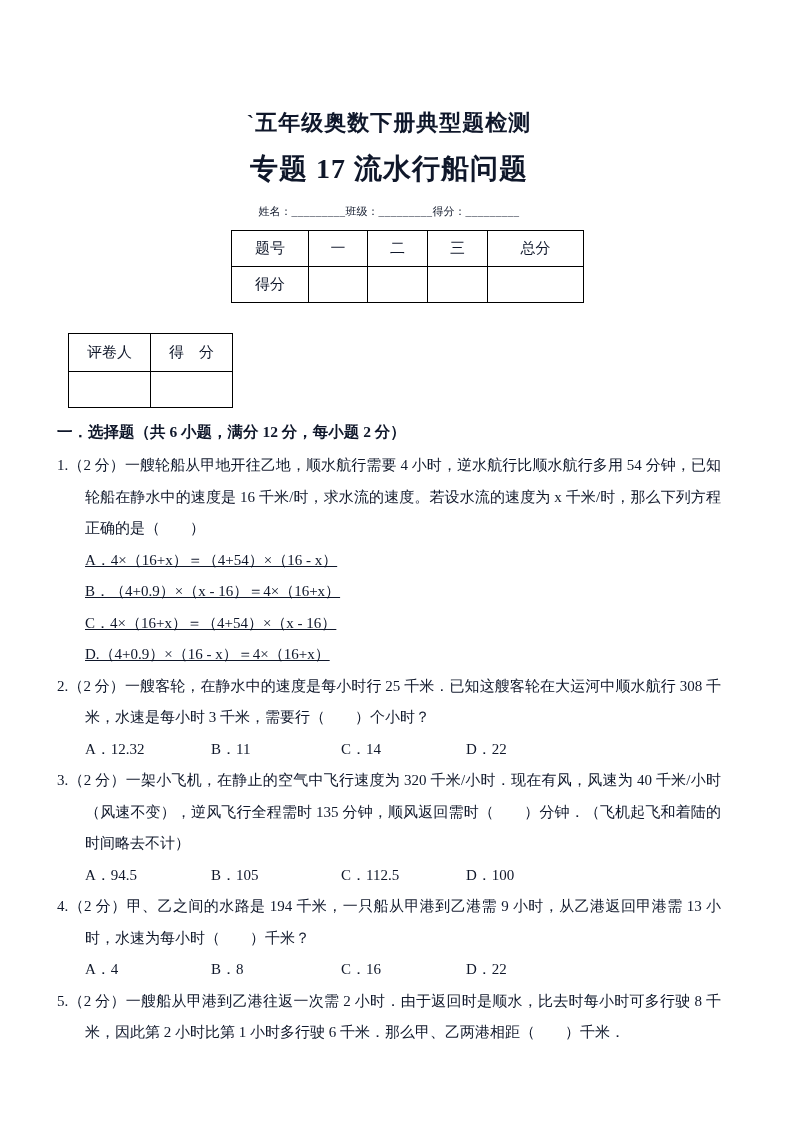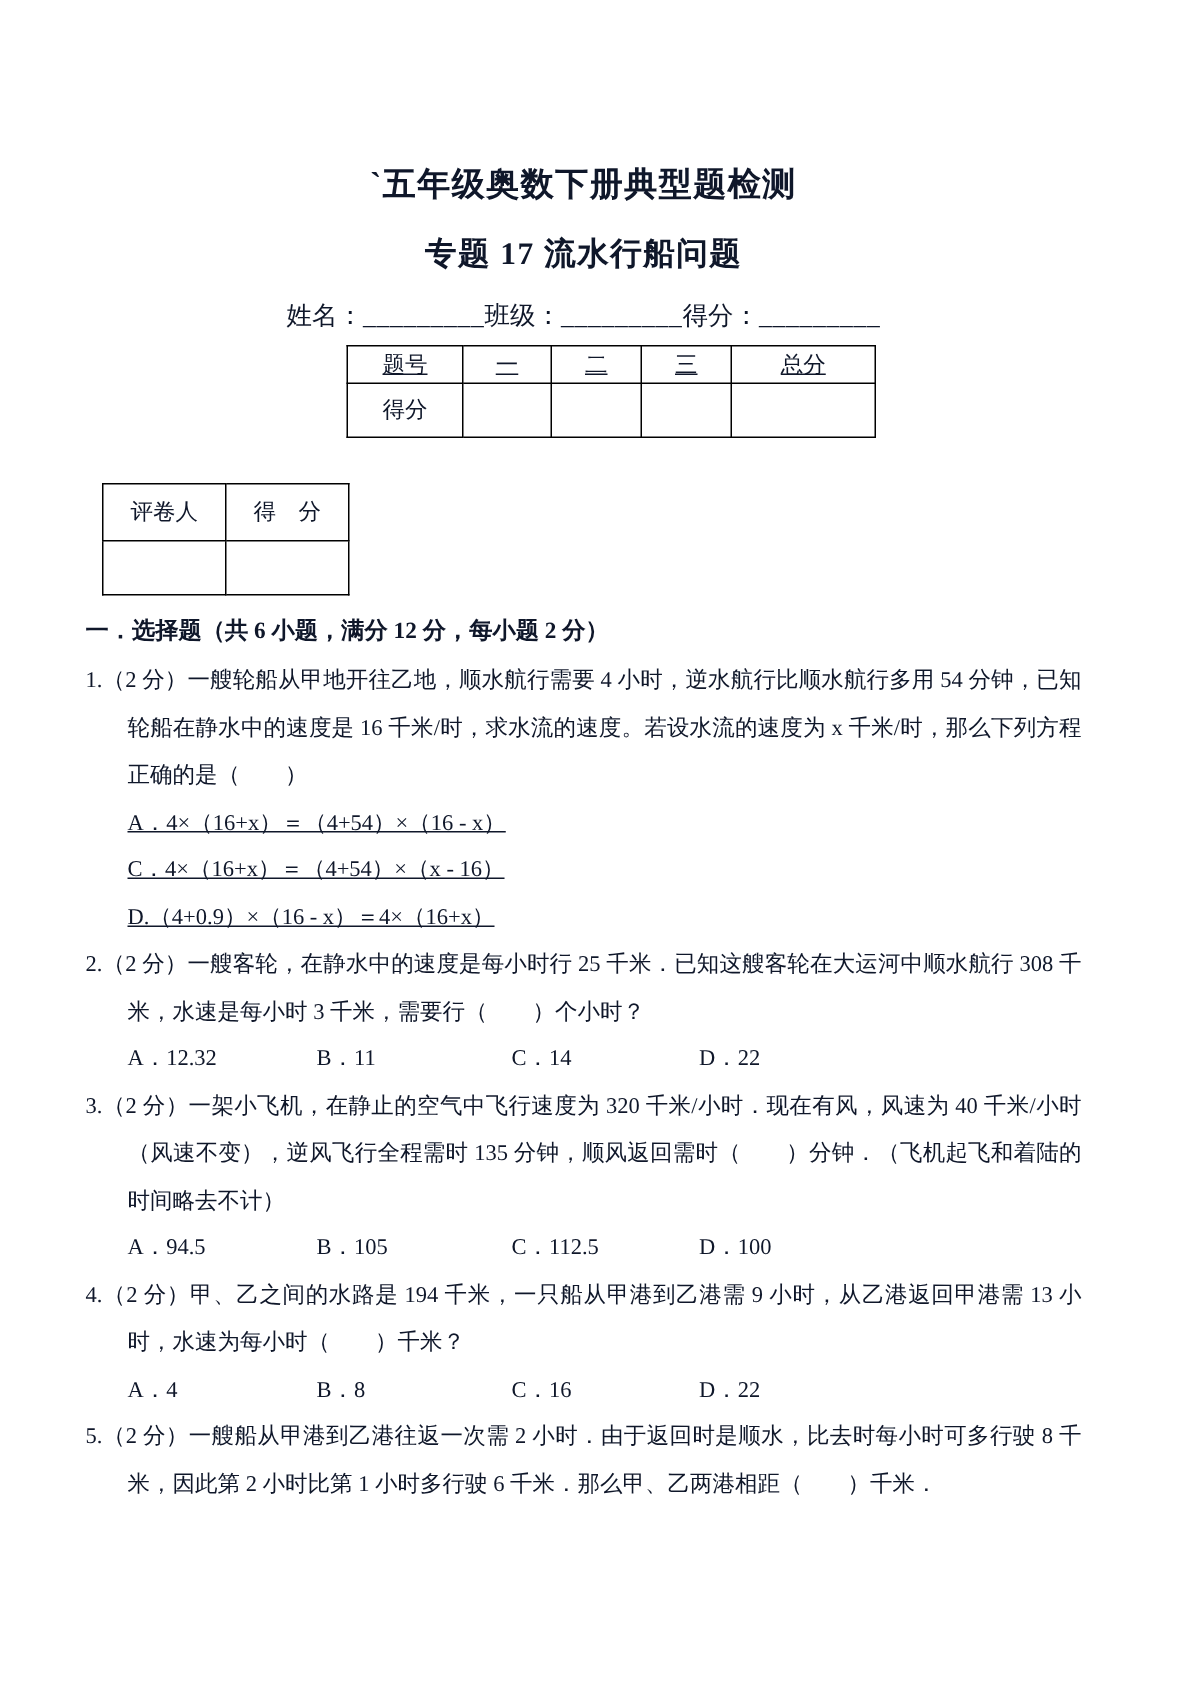--- a/index.html
+++ b/index.html
@@ -19,54 +19,54 @@
   .title {
     margin: 0;
     font-size: 22px;
     font-weight: 600;
     text-align: center;
     line-height: 30px;
     letter-spacing: 1px;
   }
   .subtitle {
     margin: 16px 0 0 0;
-    font-size: 21px;
+    font-size: 28px;
     font-weight: 600;
     text-align: center;
     line-height: 30px;
     letter-spacing: 1px;
   }
   .exam-info {
     margin-top: 14px;
     text-align: center;
     font-size: 15px;
     line-height: 22px;
   }
   .student-line {
     margin-top: 14px;
     text-align: center;
-    font-size: 17px;
+    font-size: 11px;
     line-height: 26px;
   }
   .student-line .blank {
     letter-spacing: 0.5px;
   }
   table { border-collapse: collapse; }
   .score-table {
     margin: 6px 0 0 174px;
     table-layout: fixed;
   }
   .score-table td {
     border: 1.5px solid #000;
     text-align: center;
     vertical-align: middle;
     font-size: 15px;
     padding: 0;
   }
-  .score-table tr:first-child td { height: 25px; text-decoration: underline; }
+  .score-table tr:first-child td { height: 36px; }
   .score-table tr:last-child td { height: 36px; }
   .grader-table {
     margin: 30px 0 0 11px;
     table-layout: fixed;
   }
   .grader-table td {
     border: 1.5px solid #000;
     text-align: center;
     vertical-align: middle;
     font-size: 15px;
@@ -148,20 +148,21 @@
     </table>
 
   <h3 class="section-heading">一．选择题（共 6 小题，满分 12 分，每小题 2 分）</h3>
 
   <div class="questions">
 
     <div class="question">
       <p class="q-text"><span>1.</span><span>（2 分）一艘轮船从甲地开往乙地，顺水航行需要 4 小时，逆水航行比顺水航行多用 54 分钟，已知轮船在静水中的速度是 16 千米/时，求水流的速度。若设水流的速度为 x 千米/时，那么下列方程正确的是（　　）</span></p>
       <div class="options-stacked">
         <p>A．4×（16+x）＝（4+54）×（16 - x）</p>
+        <p>B．（4+0.9）×（x - 16）＝4×（16+x）</p>
         <p>C．4×（16+x）＝（4+54）×（x - 16）</p>
         <p>D.（4+0.9）×（16 - x）＝4×（16+x）</p>
       </div>
     </div>
 
     <div class="question">
       <p class="q-text"><span>2.</span><span>（2 分）一艘客轮，在静水中的速度是每小时行 25 千米．已知这艘客轮在大运河中顺水航行 308 千米，水速是每小时 3 千米，需要行（　　）个小时？</span></p>
       <div class="options-row">
         <span>A．12.32</span>
         <span>B．11</span>

